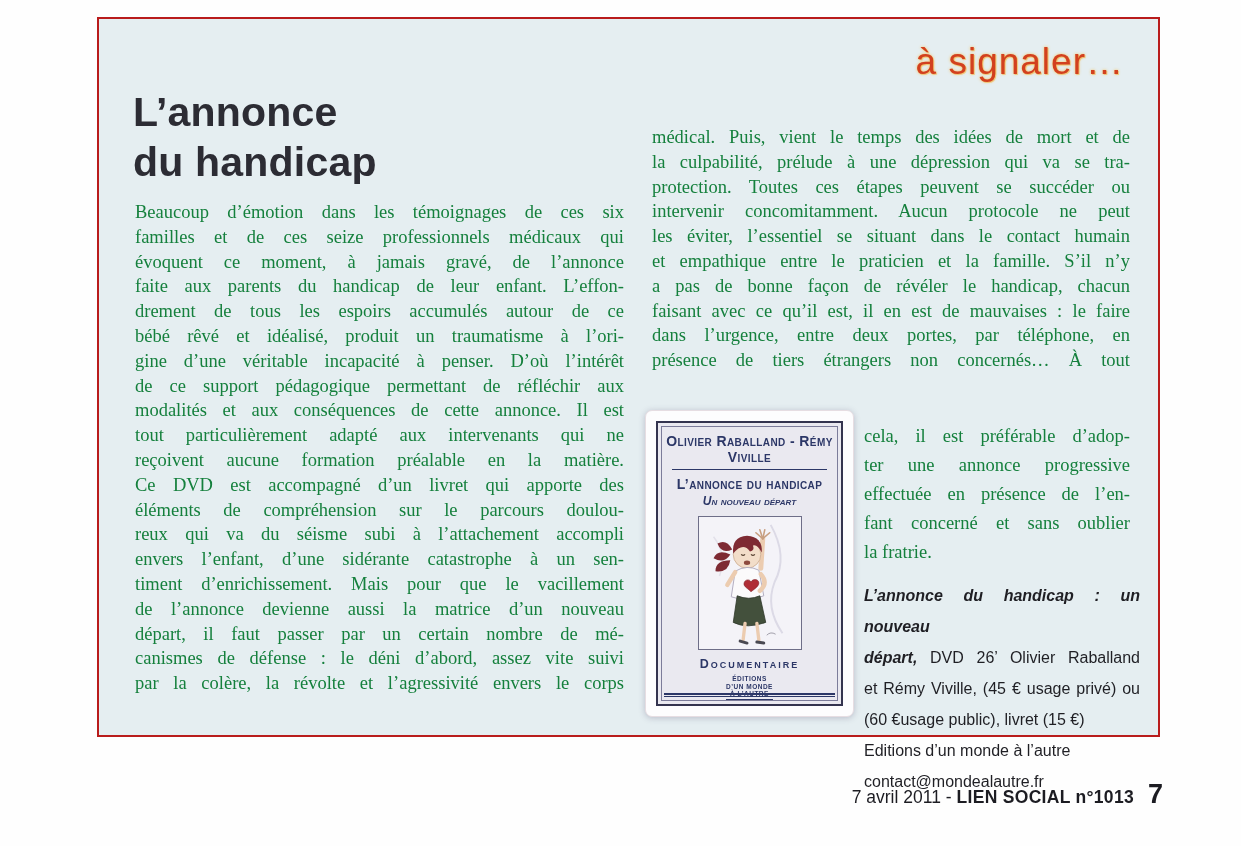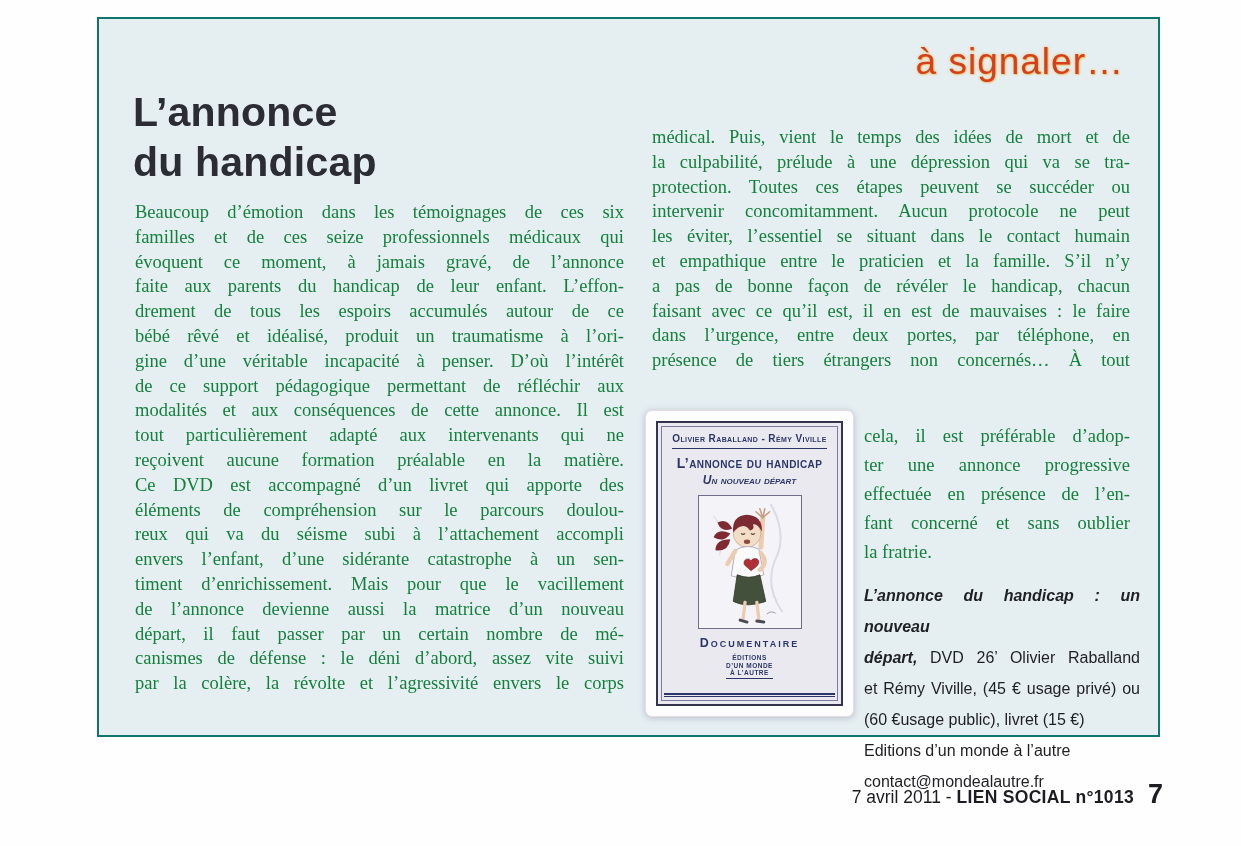--- a/index.html
+++ b/index.html
@@ -1,40 +1,40 @@
 <!DOCTYPE html>
 <html><head>
 <meta charset="utf-8">
 <style>
   html,body{margin:0;padding:0;background:#ffffff;}
   .page{position:relative;width:1241px;height:846px;background:#fefefe;overflow:hidden;
         font-family:"Liberation Sans", sans-serif;}
   .content-box{position:absolute;left:97px;top:17px;width:1063px;height:720px;
-        background:#e5eef1;border:2px solid #0f766e;box-sizing:border-box;}
+        background:#e5eef1;border:2px solid #b91c1c;box-sizing:border-box;}
   .section-label{position:absolute;top:22px;right:34px;font-size:37px;color:#d2401f;
         letter-spacing:1px;text-shadow:0 0 3px rgba(250,185,60,0.85),1px 1px 0 rgba(244,166,28,0.45);}
   .title{position:absolute;left:34px;top:68px;margin:0;font-size:41px;line-height:50px;
         font-weight:bold;color:#2c2c34;letter-spacing:0.2px;}
   .title .title-line{display:block;}
   .textcol{position:absolute;}
   .left-col{left:36px;top:181px;width:489px;}
   .right-col{left:553px;top:106px;width:478px;}
   .textcol .line{font-family:"Liberation Serif", serif;font-size:18.5px;line-height:24.8px;
         color:#15803d;text-align:justify;text-align-last:justify;}
   .wrap-lines{left:765px;top:403px;width:266px;}
   .wrap-lines .line{line-height:29px;}
   .wrap-lines .line:last-child{text-align-last:left;}
 
   .dvd-photo{position:absolute;left:546px;top:391px;width:209px;height:307px;
         background:#fdfdfe;border-radius:7px;box-shadow:0 1px 6px rgba(70,60,100,0.28);
         border:1px solid #e6dde2;box-sizing:border-box;}
   .cover{position:absolute;left:10px;top:10px;width:187px;height:285px;background:#eae9f0;
         border:2px solid #34344f;box-sizing:border-box;}
   .cover::before{content:'';position:absolute;inset:3px;border:1px solid #7c7c9a;pointer-events:none;}
-  .cover-authors{margin-top:10px;font-size:10px;font-weight:bold;font-variant:small-caps;
+  .cover-authors{margin-top:10px;font-size:14px;font-weight:bold;font-variant:small-caps;
         color:#2c3767;text-align:center;letter-spacing:0.4px;}
   .cover-rule{margin:4px 14px 6px;border-top:1px solid #2c3767;height:0;}
   .cover-title{font-size:14px;font-weight:bold;font-variant:small-caps;color:#2c3767;
         text-align:center;letter-spacing:0.4px;}
   .cover-subtitle{font-size:12px;font-weight:bold;font-style:italic;font-variant:small-caps;
         color:#2c3767;text-align:center;margin-top:2px;}
   .cover-illustration{margin:8px auto 0;width:102px;height:132px;background:#f4f3f8;
         border:1px solid #6e6e88;overflow:hidden;}
   .cover-genre{margin-top:7px;text-align:center;font-size:12.5px;font-weight:bold;
         font-variant:small-caps;letter-spacing:2px;color:#2c3767;}

